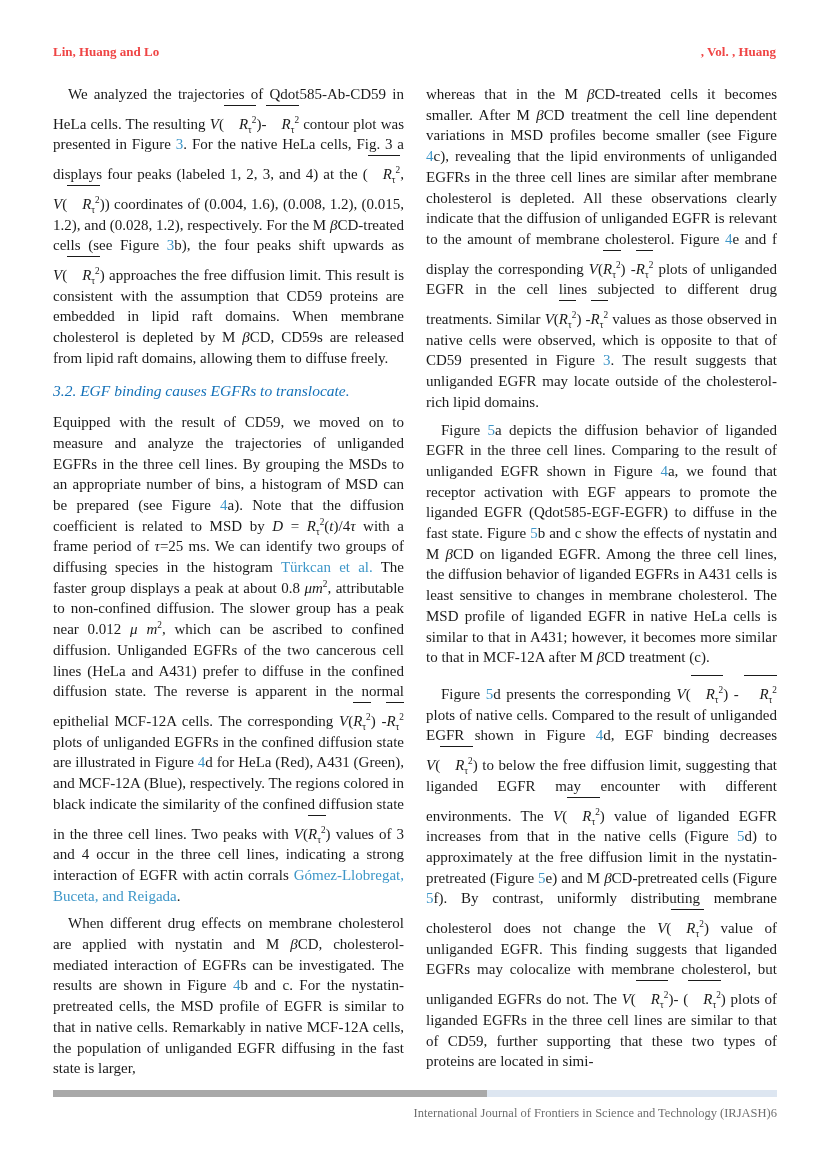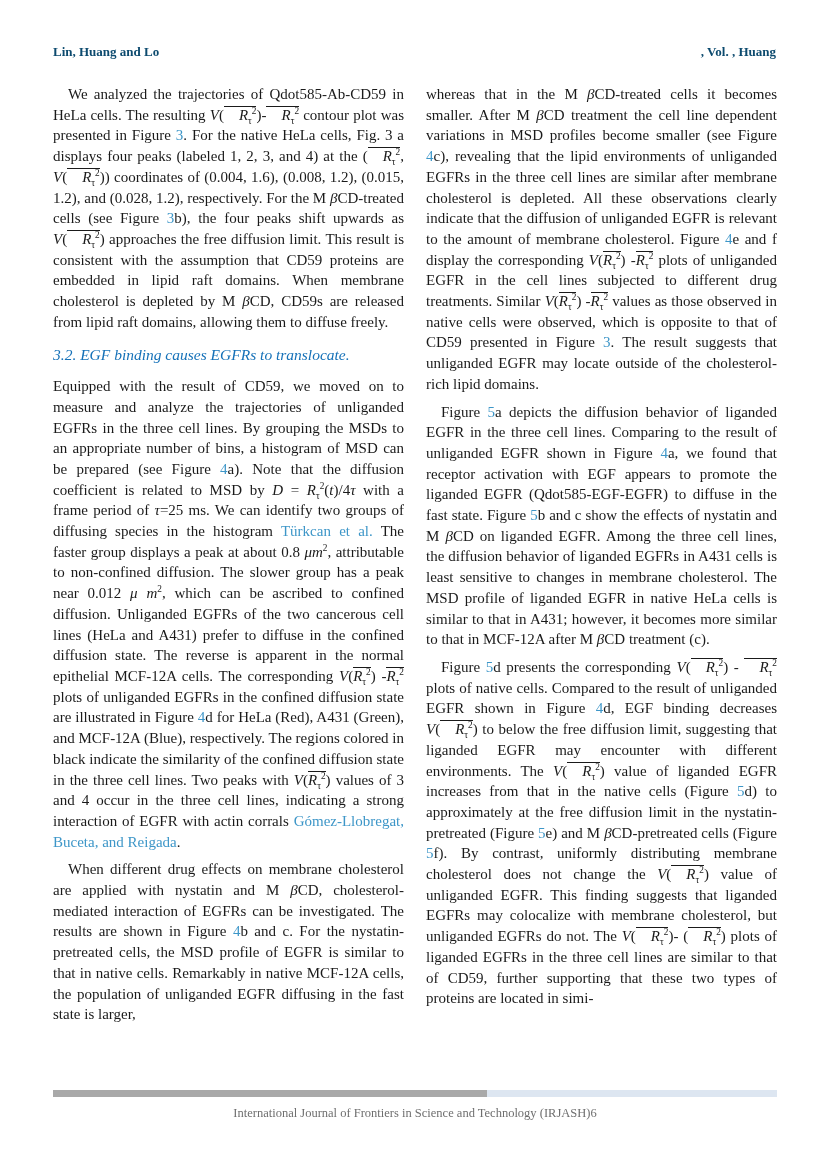--- a/index.html
+++ b/index.html
@@ -7,21 +7,21 @@
     position:relative;
     width:827px;height:1170px;
     background:#ffffff;
     font-family:"Liberation Serif", serif;
     color:#1a1a1a;
     overflow:hidden;
   }
   .header{
     position:absolute;top:44px;left:53px;width:723px;
     display:flex;justify-content:space-between;
-    font-size:13px;font-weight:bold;color:#0c4a6e;
+    font-size:13px;font-weight:bold;color:#ef4444;
   }
   .content{
     position:absolute;top:84px;left:53px;width:724px;
     display:flex;gap:22px;
   }
   .col{
     width:351px;
     font-size:15px;
     line-height:20.7px;
     text-align:justify;
@@ -36,32 +36,32 @@
     font-style:italic;
     color:var(--heading-blue,#1571b8);
   }
   .ref{color:var(--link-blue,#3d96c8);cursor:pointer;}
   i{font-style:italic;}
   sub,sup{font-size:0.62em;line-height:0;}
   .ol{
     display:inline-block;
     border-top:1px solid #1a1a1a;
     line-height:1.02;
-    padding-top:1px;
+    padding-top:11px;
   }
   .mathv{white-space:nowrap;}
   .footer-bar{
     position:absolute;top:1090px;left:53px;width:724px;height:7px;
     display:flex;
   }
   .footer-bar .seg-left{width:60%;height:100%;background:var(--bar-left,#a9a9a9);}
   .footer-bar .seg-right{width:40%;height:100%;background:var(--bar-right,#dde6f1);}
   .footer-text{
     position:absolute;top:1106px;left:53px;width:724px;
-    display:flex;justify-content:center;
+    display:flex;justify-content:flex-end;
     font-size:12.5px;color:#6e6e6e;
   }
 </style>
 </head>
 <body>
 
 <div class="page">
 
   <div class="header">
     <span>Lin, Huang and Lo</span>

